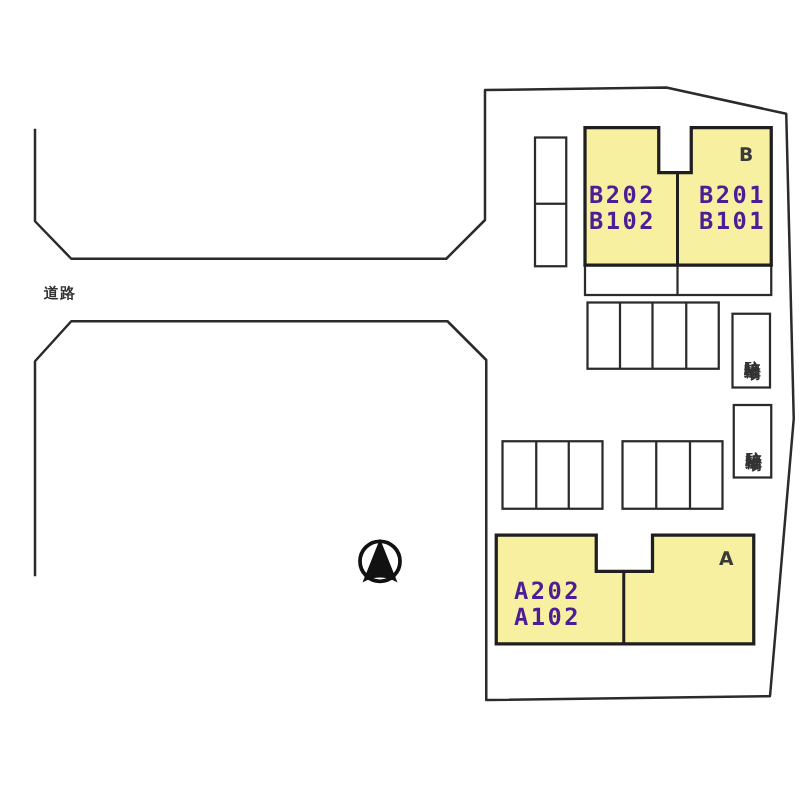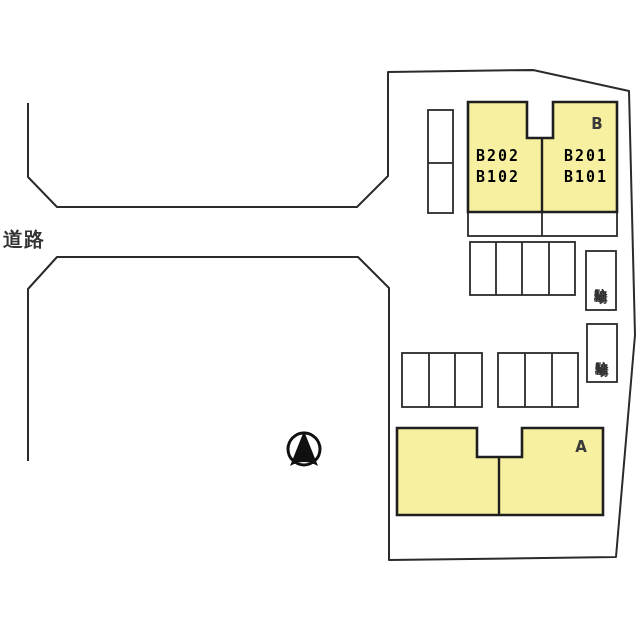--- a/index.html
+++ b/index.html
@@ -3,25 +3,25 @@
 <meta charset="utf-8">
 <style>
   html,body{margin:0;padding:0;background:#fff;}
   .stage{
     position:relative;width:640px;height:640px;background:#ffffff;
     font-family:"DejaVu Sans","Liberation Sans",sans-serif;overflow:hidden;
   }
   .stage svg{position:absolute;left:0;top:0;}
   .lbl{position:absolute;color:#383838;white-space:pre;}
   .center{transform:translate(-50%,-50%);}
-  .road-label{font-size:20px;font-weight:600;letter-spacing:1px;color:#333;}
+  .road-label{font-size:12px;font-weight:600;letter-spacing:1px;color:#333;margin-left:32px;}
   .units{
-    position:absolute;text-align:center;color:#000000;
+    position:absolute;text-align:center;color:#4c1d95;
     font-family:"DejaVu Sans Mono","Liberation Mono",monospace;
-    font-size:15px;font-weight:bold;letter-spacing:2px;line-height:21px;
+    font-size:19px;font-weight:bold;letter-spacing:2px;line-height:21px;
   }
   .bldg-name{
     font-family:"DejaVu Sans","Liberation Sans",sans-serif;
     font-size:15px;font-weight:bold;color:#3a3a3a;letter-spacing:0;
   }
   .bike-label{
     writing-mode:vertical-rl;text-orientation:upright;
     font-size:13px;font-weight:600;color:#333;letter-spacing:2px;line-height:1;
   }
 </style>
@@ -82,18 +82,22 @@
   <div class="units center" style="left:498px;top:167px;">
     <div>B202</div>
     <div>B102</div>
   </div>
   <div class="units center" style="left:586px;top:167px;text-align:center;">
     <div>B201</div>
     <div>B101</div>
   </div>
   <div class="lbl bldg-name center" style="left:597px;top:124px;">B</div>
 
+  <div class="units center" style="left:438px;top:484px;">
+    <div>A202</div>
+    <div>A102</div>
+  </div>
   <div class="lbl bldg-name center" style="left:581px;top:447px;">A</div>
 
   <div class="lbl bike-label center" style="left:601px;top:280px;">駐輪場</div>
   <div class="lbl bike-label center" style="left:602px;top:353px;">駐輪場</div>
 
 </div>
 
 </body></html>

